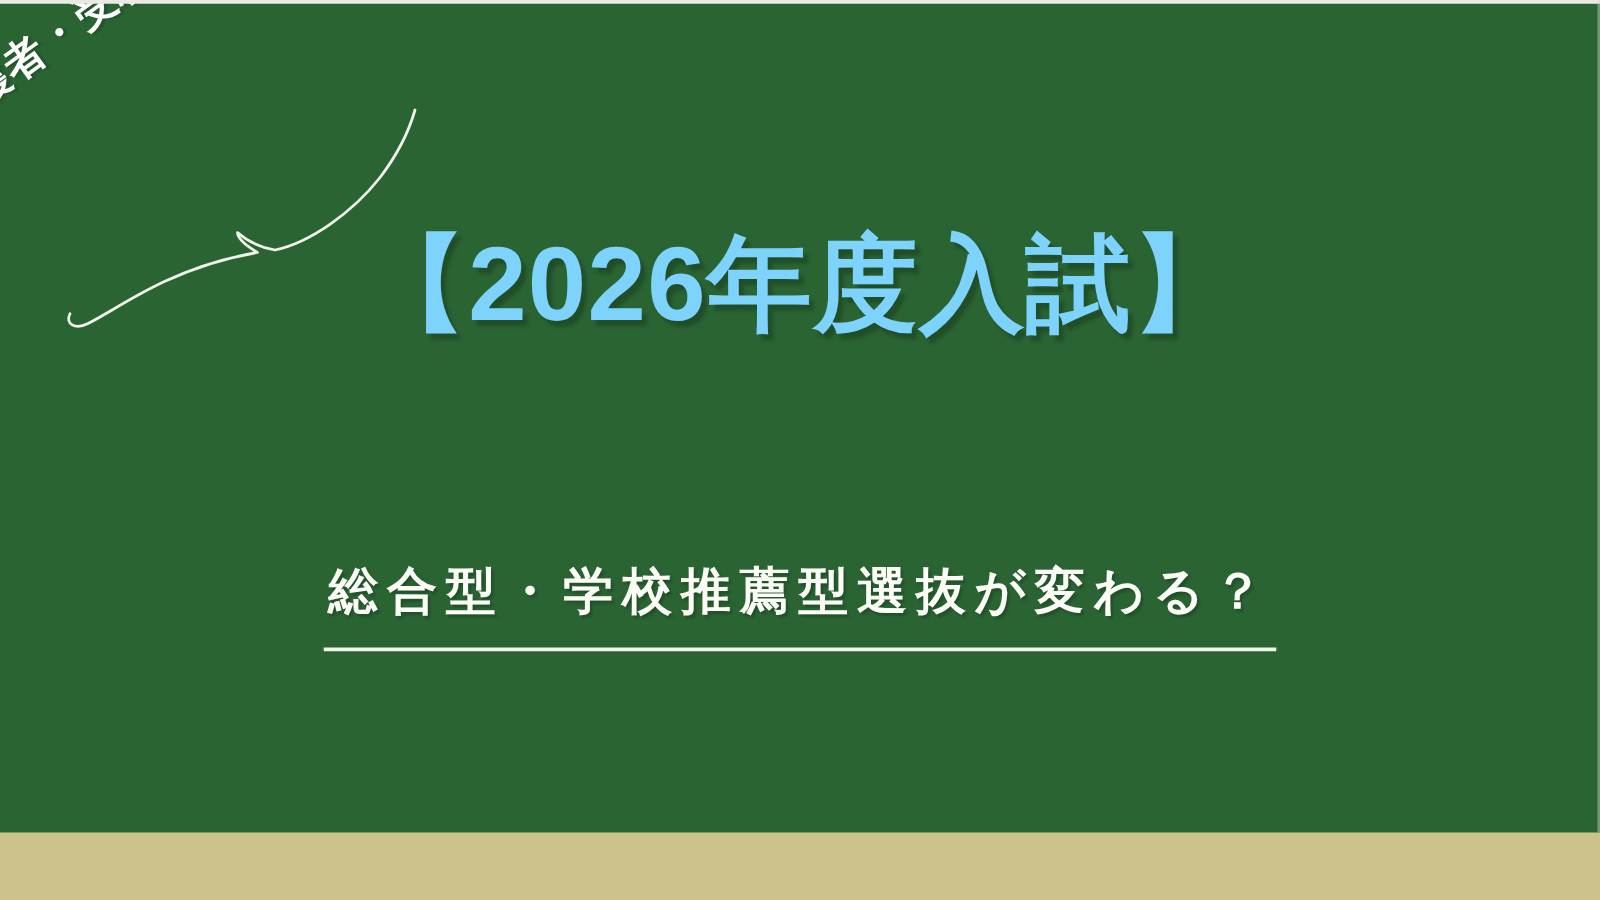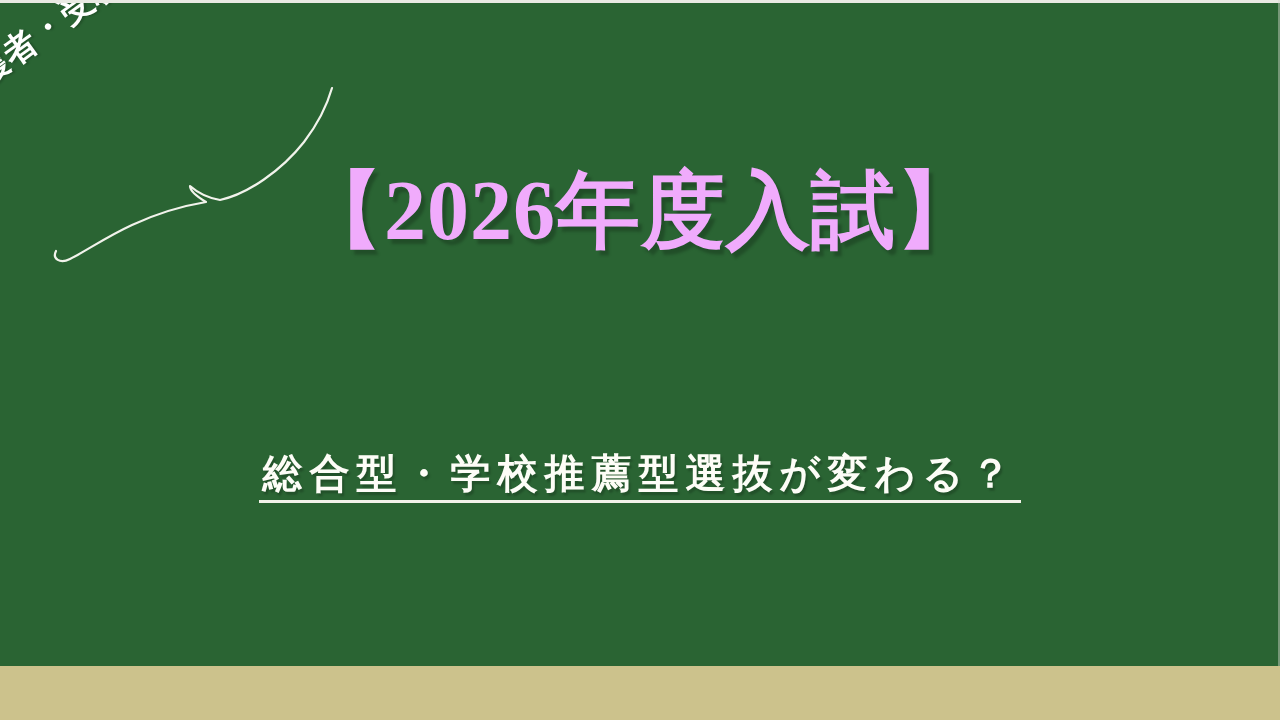--- a/index.html
+++ b/index.html
@@ -92,29 +92,29 @@
   
   .headline-block {
     position: absolute;
     left: 0;
     top: 160px;
     width: 1280px;
     text-align: center;
     z-index: 5;
   }
   .headline {
-    font-family: Liberation Serif, serif;
-    color: #f0abfc;
+    font-family: Liberation Sans, sans-serif;
+    color: #7dd3fc;
     font-weight: bold;
     font-size: 86px;
     line-height: 1.22;
     letter-spacing: 1px;
     white-space: nowrap;
     text-shadow: 4px 5px 3px rgba(0, 0, 0, 0.22);
-    margin: 0;
+    margin: 16px;
   }
   .headline.line1 {
     font-size: 84px;
   }
   .headline.line2 {
     font-size: 84px;
     margin-top: 4px;
   }
 
   .subtitle-block {
@@ -127,21 +127,21 @@
   }
   .subtitle {
     display: inline-block;
     font-family: "Liberation Sans", "DejaVu Sans", sans-serif;
     color: #fdfdf7;
     font-weight: bold;
     font-size: 40px;
     letter-spacing: 7px;
     line-height: 1.25;
     white-space: nowrap;
-    padding: 0 4px 2px 4px;
+    padding: 0 4px 20px 4px;
     border-bottom: 3px solid #f3f3ea;
     text-shadow: 2px 3px 2px rgba(0, 0, 0, 0.2);
   }
 </style>
 </head>
 <body>
 
 <div id="slide">
 
   <div class="bg-green"></div>

